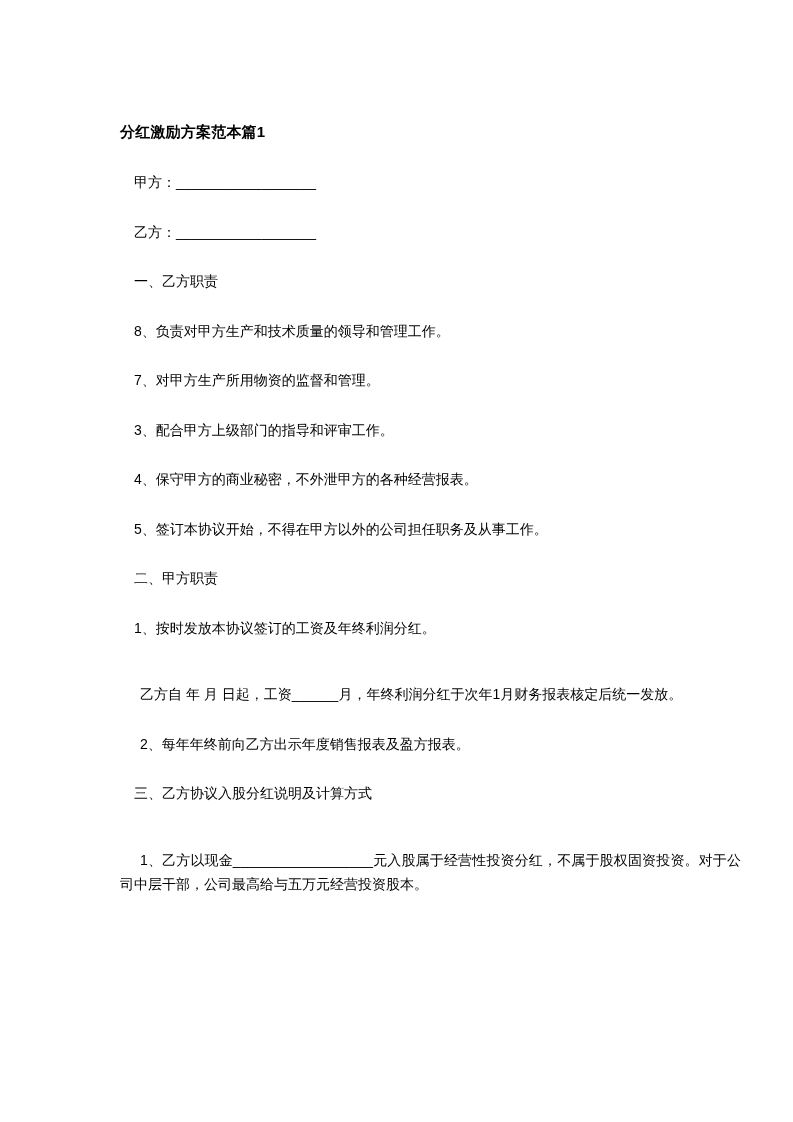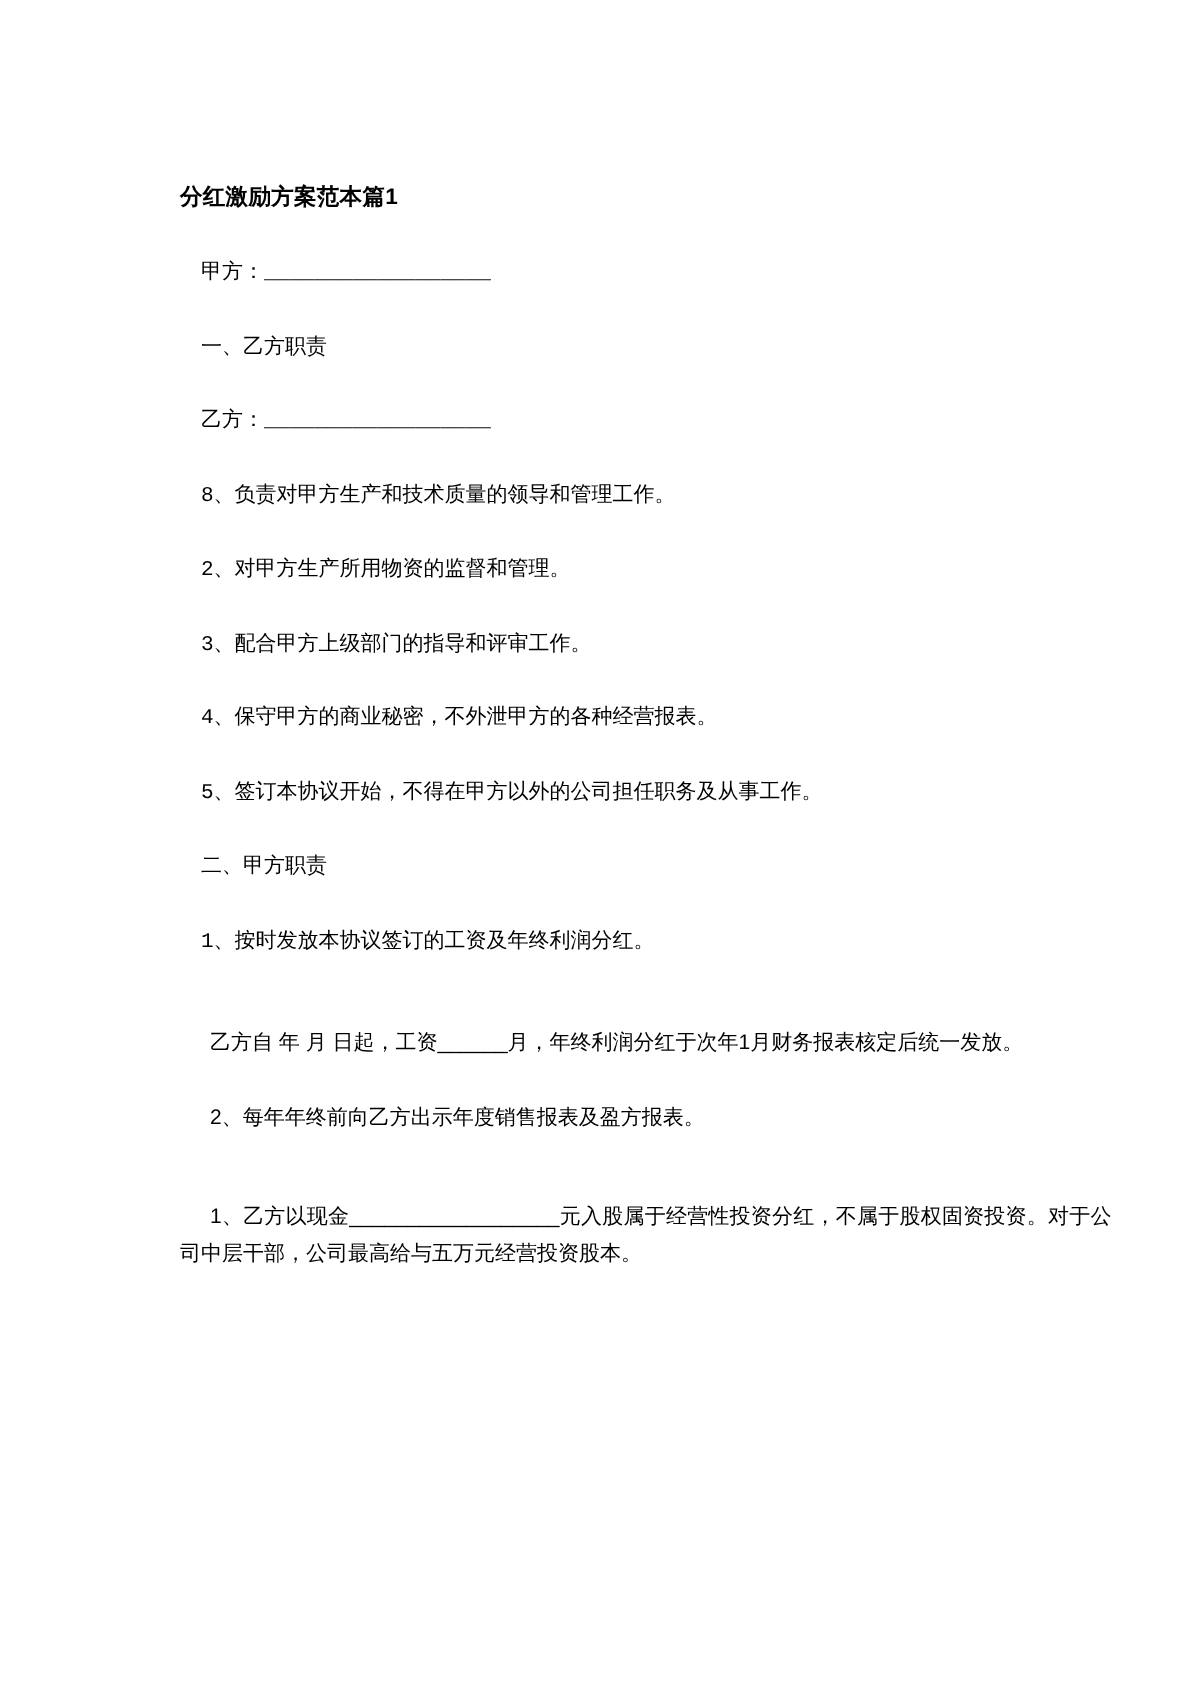--- a/index.html
+++ b/index.html
@@ -30,42 +30,42 @@
   }
   .para {
     font-size: 14px;
     line-height: 1.75;
     margin: 0 0 25px 0;
     text-align: justify;
     text-justify: inter-ideograph;
   }
   .para.indent1 {
     text-indent: 14px;
-    font-family: Liberation Mono, monospace;
   }
   .para.indent2 {
     text-indent: 20px;
   }
   .para.wrapped {
     margin-bottom: 25px;
     margin-top: 42px;
   }
 </style>
 </head>
 <body>
 
 <div class="page">
   <h1 class="doc-title">分红激励方案范本篇1</h1>
 
   <p class="para indent1">甲方：__________________</p>
+  <p class="para indent1">乙方：__________________</p>
   <p class="para indent1">一、乙方职责</p>
-  <p class="para indent1">乙方：__________________</p>
   <p class="para indent1">8、负责对甲方生产和技术质量的领导和管理工作。</p>
-  <p class="para indent1">2、对甲方生产所用物资的监督和管理。</p>
+  <p class="para indent1">7、对甲方生产所用物资的监督和管理。</p>
   <p class="para indent1">3、配合甲方上级部门的指导和评审工作。</p>
   <p class="para indent1">4、保守甲方的商业秘密，不外泄甲方的各种经营报表。</p>
   <p class="para indent1">5、签订本协议开始，不得在甲方以外的公司担任职务及从事工作。</p>
   <p class="para indent1">二、甲方职责</p>
   <p class="para indent1">1、按时发放本协议签订的工资及年终利润分红。</p>
   <p class="para indent2 wrapped">乙方自 年 月 日起，工资______月，年终利润分红于次年1月财务报表核定后统一发放。</p>
   <p class="para indent2">2、每年年终前向乙方出示年度销售报表及盈方报表。</p>
+  <p class="para indent1">三、乙方协议入股分红说明及计算方式</p>
   <p class="para indent2 wrapped">1、乙方以现金__________________元入股属于经营性投资分红，不属于股权固资投资。对于公司中层干部，公司最高给与五万元经营投资股本。</p>
 </div>
 
 </body></html>

